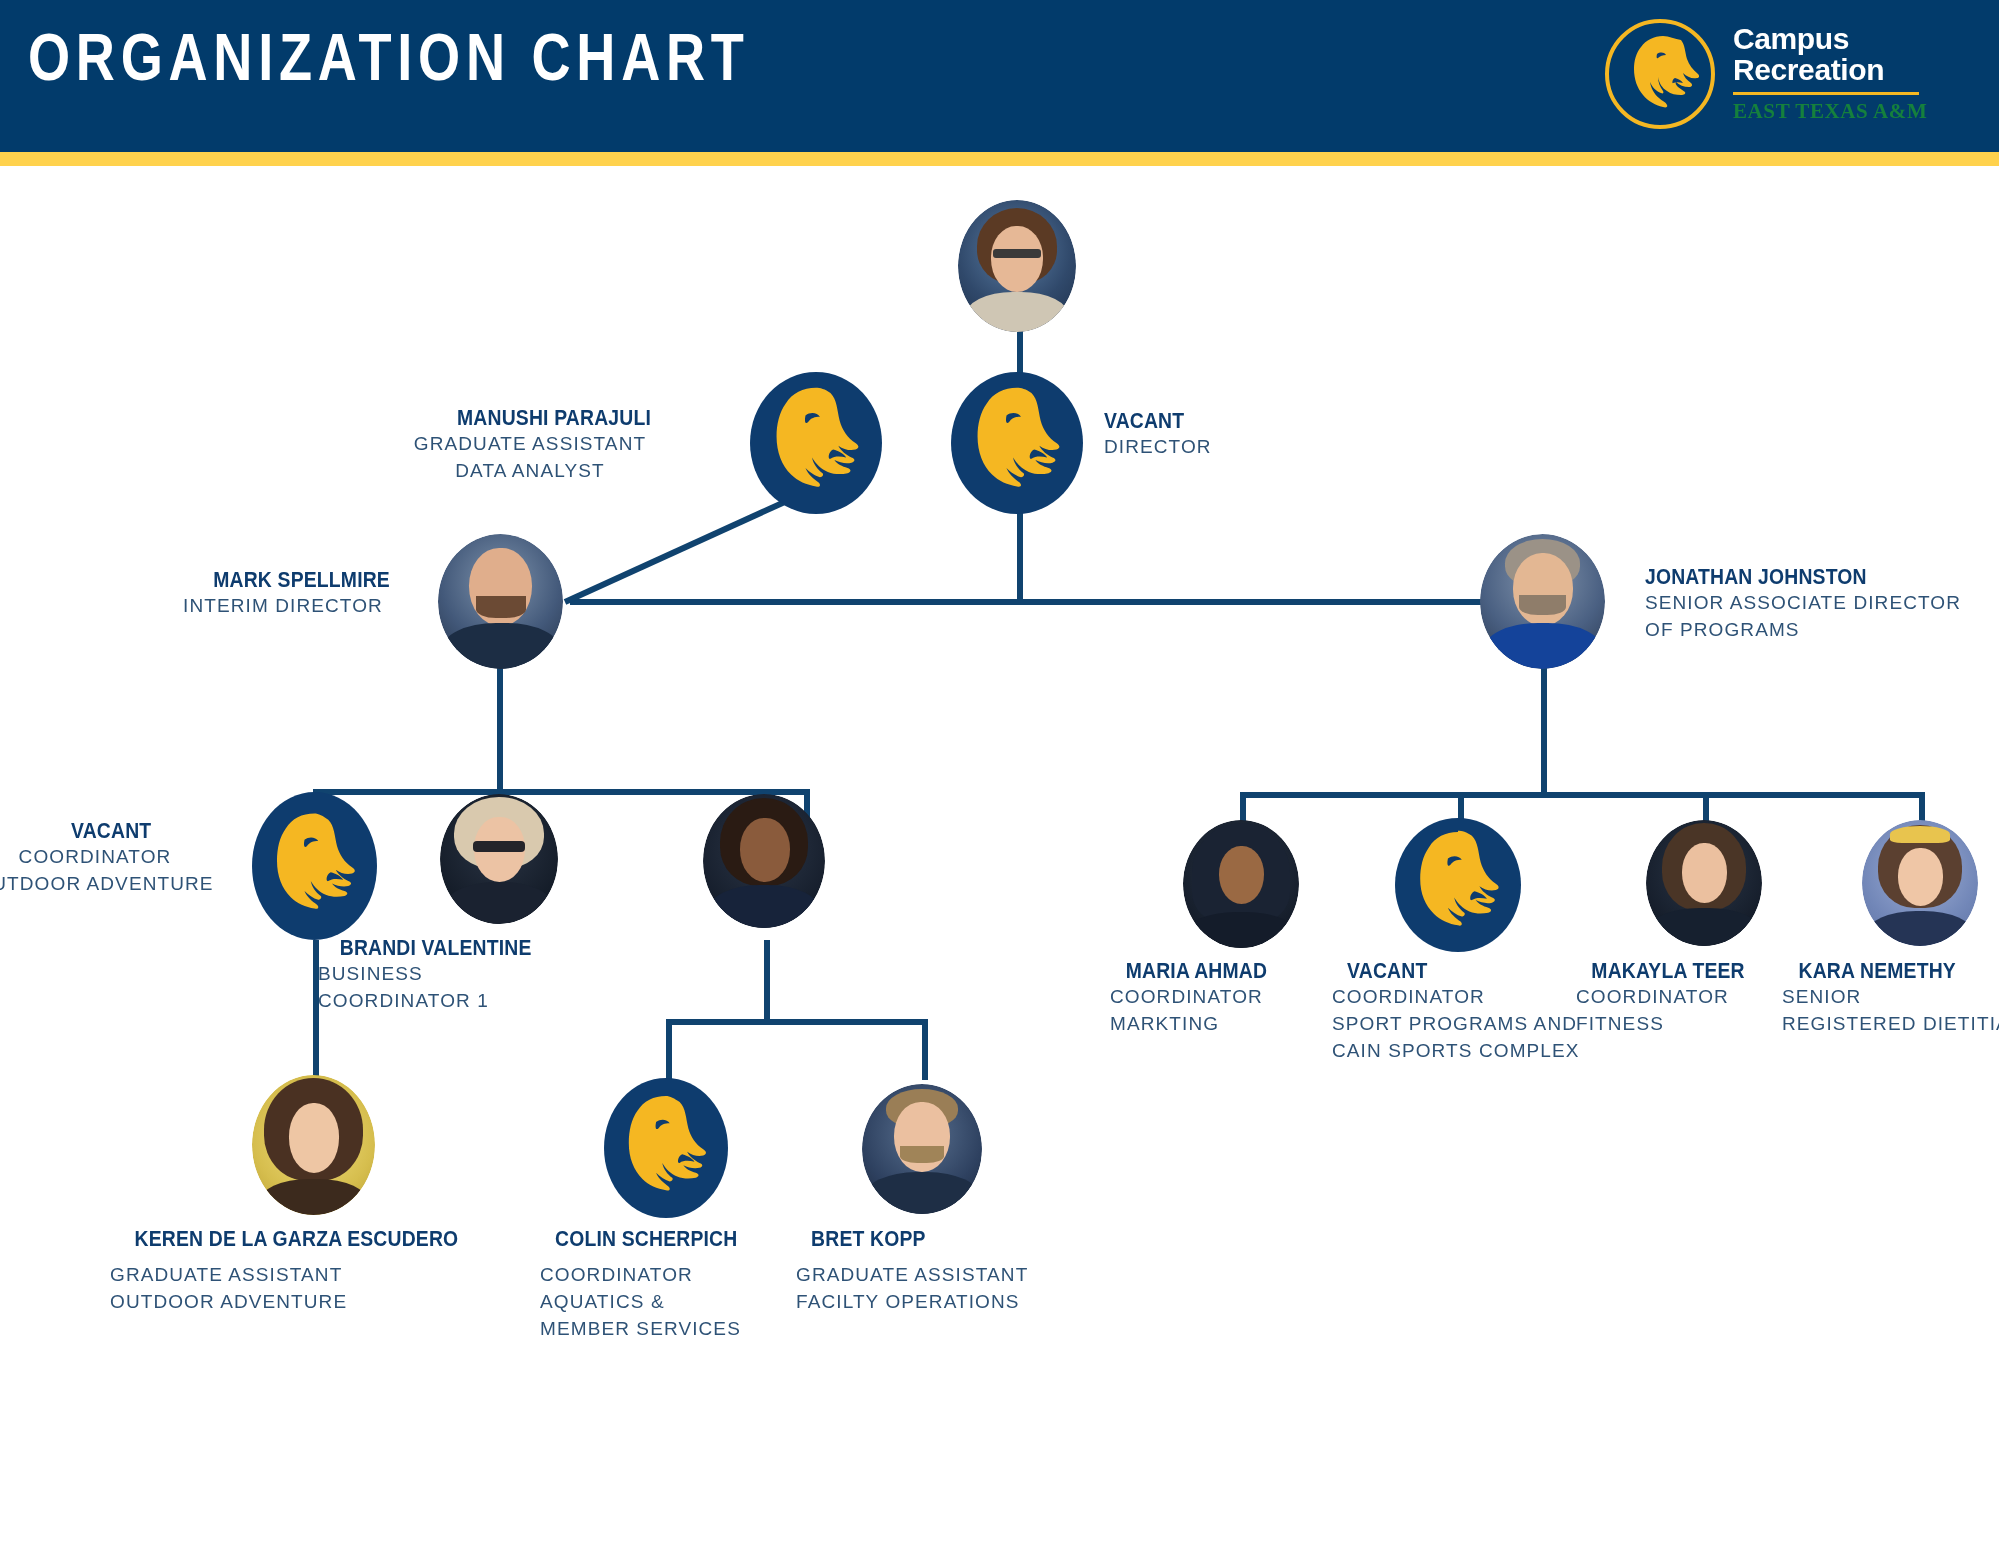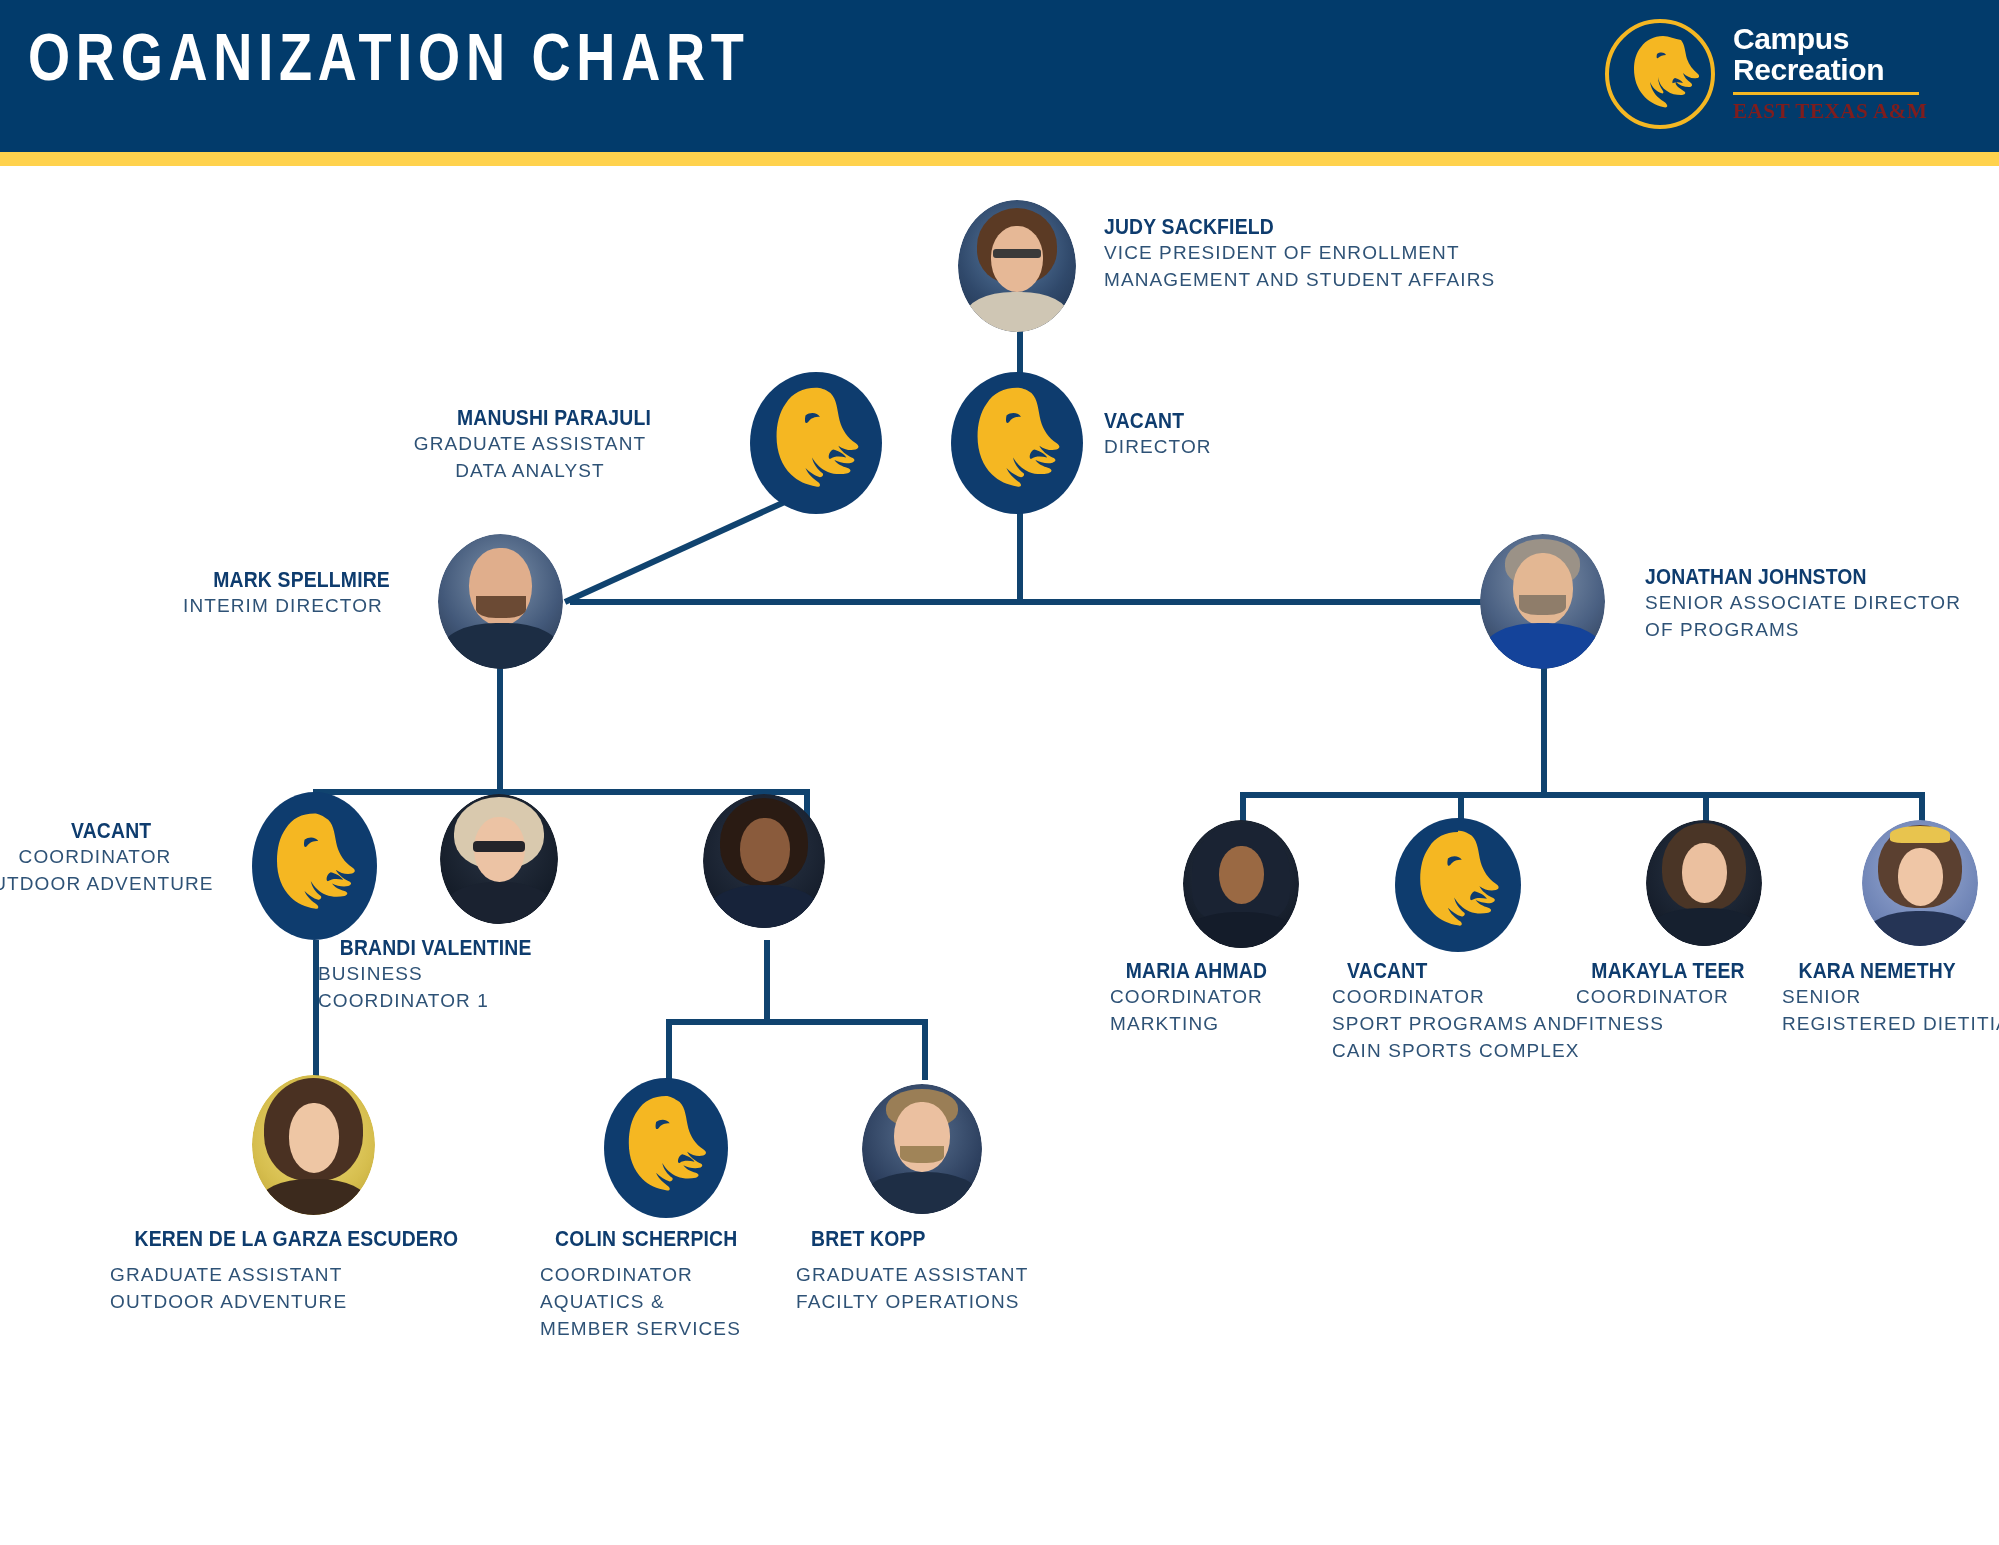--- a/index.html
+++ b/index.html
@@ -71,21 +71,21 @@
     font-weight: 700;
     line-height: 1.03;
     letter-spacing: -0.4px;
   }
   .logo-rule {
     width: 186px; height: 3px;
     background: #F5B722;
     margin: 6px 0 4px 0;
   }
   .logo-l3 {
-    color: #7f1d1d;
+    color: #15803d;
     font-family: "Liberation Serif", serif;
     font-weight: 700;
     font-size: 21px;
     letter-spacing: 0.6px;
   }
 
   
   .conn { position: absolute; background: #10436F; }
   .conn-v { width: 6px; }
   .conn-h { height: 6px; }
@@ -213,25 +213,20 @@
 
   <div class="avatar" style="left:958px; top:200px; width:118px; height:132px;">
     <div class="ph">
       <div class="bg" style="background:radial-gradient(circle at 48% 38%, #5C7EA4 0%, #30496B 55%, #1B2C45 100%);"></div>
       <div class="hair" style="left:16%; top:6%; width:68%; height:58%; background:#5B3A24;"></div>
       <div class="face" style="left:28%; top:20%; width:44%; height:50%; background:#E6B896;"></div>
       <div class="torso" style="left:6%; top:70%; width:88%; height:40%; background:#CFC6B4;"></div>
       <div style="position:absolute; left:30%; top:37%; width:40%; height:7%; background:#3A3A3A; border-radius:3px;"></div>
     </div>
   </div>
-  <div class="label al-l" style="left:1104px; top:214px; width:420px;">
-    <div class="nm">JUDY SACKFIELD</div>
-    <div class="tt">VICE PRESIDENT OF ENROLLMENT</div>
-    <div class="tt">MANAGEMENT AND STUDENT AFFAIRS</div>
-  </div>
 
   <div class="avatar lion" style="left:750px; top:372px; width:132px; height:142px;">
     <svg width="132" height="142" viewBox="0 0 100 108" aria-hidden="true">
       <path fill="#F5B722" d="M50 12c-10 0-18 4-23 12-5 7-7 16-7 25 0 12 4 22 11 29 5 5 12 8 19 9 3 1 4-1 2-3-4-3-8-6-10-11 3 3 7 6 11 7 2 0 3-2 2-3-4-3-7-7-8-12 3 5 7 9 12 11 5 2 10 2 15 1 3-1 3-3 0-4-4-1-8-3-10-6 4 2 9 3 13 2 3-1 3-3 0-4-4-2-8-5-10-9 4 3 9 4 13 3 3-1 3-3 0-5-6-4-10-10-12-17-2-8-2-16-7-21-4-3-8-4-11-4z"></path>
       <path fill="#0E3C6E" d="M42 33c4-3 9-2 11 1-4 0-7 1-9 4-2 2-3 0-2-5z"></path>
       <path fill="#0E3C6E" d="M63 59c4 1 8 3 10 6-5-1-9-1-12 1-2 1-2-5 2-7z"></path>
     </svg>
   </div>
   <div class="label al-r" style="left:330px; top:405px; width:400px;">
     <div class="nm">MANUSHI PARAJULI</div>

